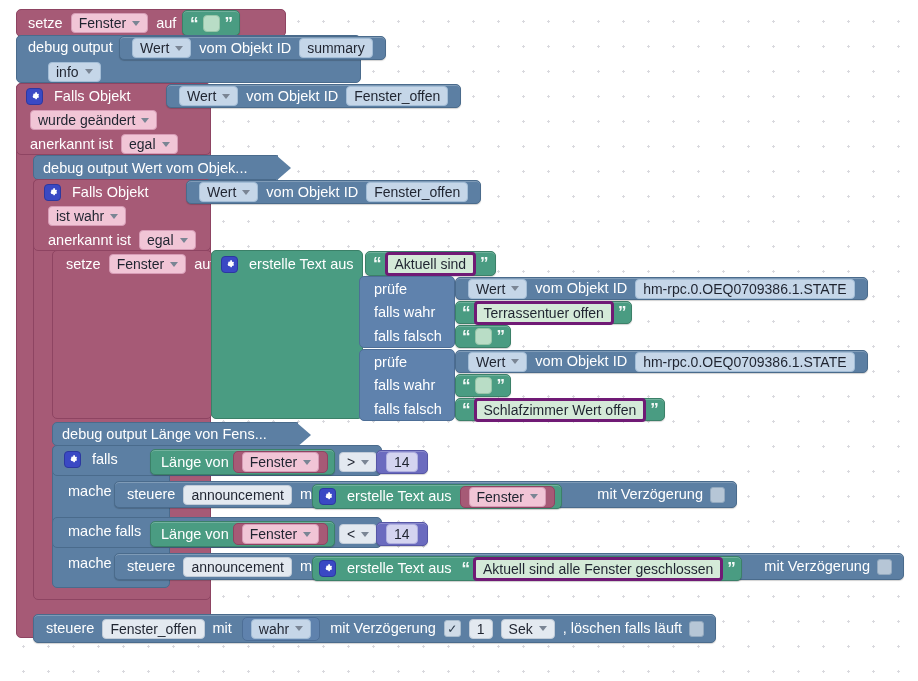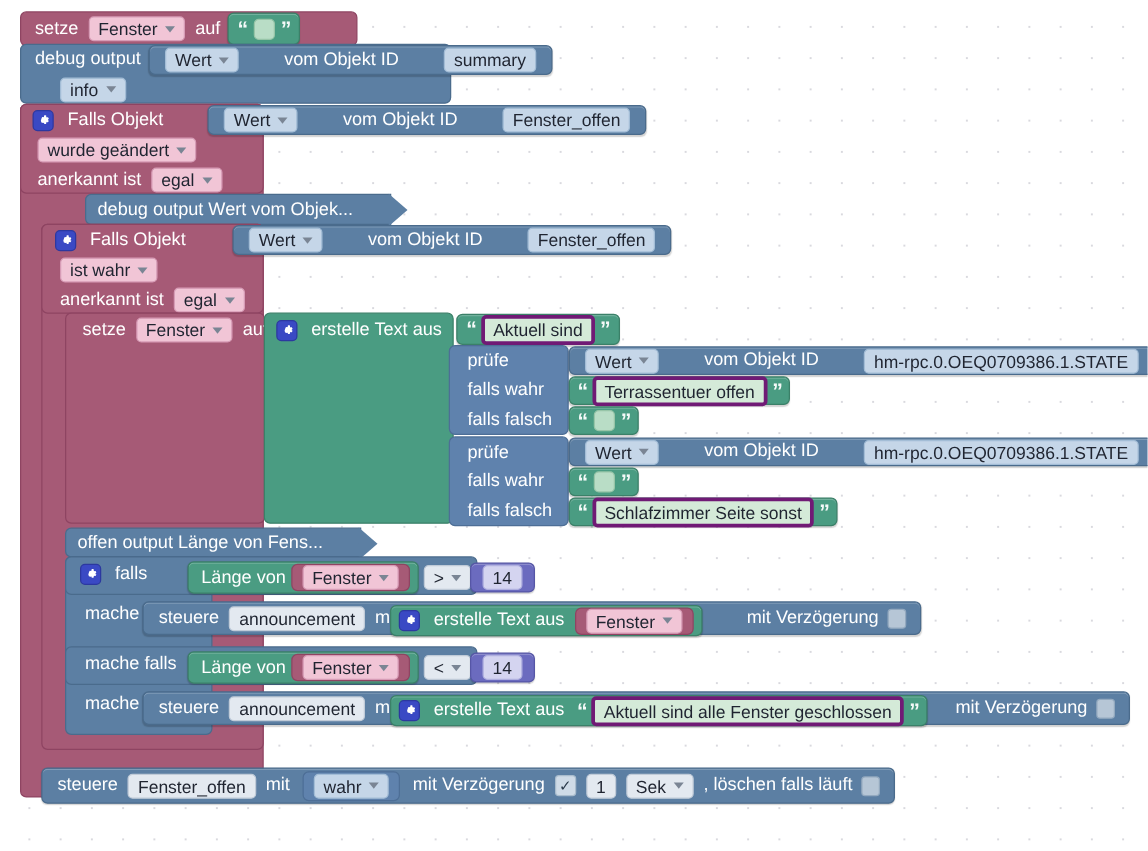--- a/index.html
+++ b/index.html
@@ -30,21 +30,21 @@
     line-height: 1;
     white-space: nowrap;
     padding: 0 8px;
     box-shadow: inset 0 1px 0 rgba(255,255,255,.22),
                 0 1px 1px rgba(0,0,0,.18);
   }
   .blk > * { flex: none; }
 
   
   .c-var   { background:#a65a76; border:1px solid #8e4462;align-items:center; }  
-  .c-dbg   { background:#5c7fa3; border:1px solid #4a6b8c;gap:28px; }  
+  .c-dbg   { background:#5c7fa3; border:1px solid #4a6b8c; }  
   .c-ctrl  { background:#5c7fa3; border:1px solid #4a6b8c; }  
   .c-txt   { background:#4a9c82; border:1px solid #3b8068; }  
   .c-logic { background:#5f82ad; border:1px solid #4d6e96; }  
   .c-math  { background:#6b6bbf; border:1px solid #5656a6; }  
 
   
   .wrap { position:absolute; border-radius:5px; }
   .wrap.c-var  { background:#a65a76; border:1px solid #8e4462; }
   .wrap.c-ctrl { background:#5c7fa3; border:1px solid #4a6b8c; }
   .wrap.c-txt  { background:#4a9c82; border:1px solid #3b8068; }
@@ -175,21 +175,21 @@
     <span class="fld fld-blue">Fenster_offen</span>
   </div>
   <div class="blk c-var" style="left:18px; top:108px; height:24px; border:none; box-shadow:none; background:transparent;">
     <span class="fld fld-pink dd">wurde geändert</span>
   </div>
   <div class="blk c-var" style="left:18px; top:132px; height:24px; border:none; box-shadow:none; background:transparent;">
     <span class="lbl">anerkannt ist</span>
     <span class="fld fld-pink dd">egal</span>
   </div>
 
-  <div class="collapsed" style="left:33px; top:155px; height:25px;margin-left:35px;">
+  <div class="collapsed" style="left:33px; top:155px; height:25px;">
     <span>debug output Wert vom Objek...</span>
   </div>
 
   <div class="wrap c-var" style="left:33px; top:179px; width:178px; height:421px;"></div>
   <div class="wrap c-var" style="left:33px; top:179px; width:178px; height:72px;"></div>
 
   <div class="blk c-var" style="left:36px; top:180px; height:24px; border:none; box-shadow:none; background:transparent;">
     <span class="gear">
       <svg viewBox="0 0 24 24" fill="#ffffff">
           <path d="M12 8a4 4 0 100 8 4 4 0 000-8zm0 6a2 2 0 110-4 2 2 0 010 4zm9.4-2l-.9-.5c.1-.5.1-1 0-1.5l.9-.5c.4-.3.6-.8.4-1.2l-1-1.8c-.2-.4-.7-.6-1.2-.4l-.9.4c-.4-.3-.8-.6-1.3-.8V3.5c0-.5-.4-.9-.9-.9h-2c-.5 0-.9.4-.9.9v1.7c-.5.2-.9.5-1.3.8l-.9-.4c-.5-.2-1 0-1.2.4l-1 1.8c-.2.4 0 .9.4 1.2l.9.5c-.1.5-.1 1 0 1.5l-.9.5c-.4.3-.6.8-.4 1.2l1 1.8c.2.4.7.6 1.2.4l.9-.4c.4.3.8.6 1.3.8v1.7c0 .5.4.9.9.9h2c.5 0 .9-.4.9-.9v-1.7c.5-.2.9-.5 1.3-.8l.9.4c.5.2 1 0 1.2-.4l1-1.8c.2-.4 0-.9-.4-1.2z"></path>
@@ -274,26 +274,26 @@
   <div class="blk c-txt" style="left:455px; top:374px; height:23px; padding:0 6px;">
     <span class="q">“</span>
     <span class="slot"></span>
     <span class="q">”</span>
   </div>
   <div class="blk c-logic" style="left:362px; top:398px; height:23px; border:none; box-shadow:none; background:transparent;">
     <span class="lbl">falls falsch</span>
   </div>
   <div class="blk c-txt" style="left:455px; top:398px; height:23px; padding:0 6px;">
     <span class="q">“</span>
-    <span class="fld fld-green">Schlafzimmer Seite sonst</span>
+    <span class="fld fld-green">Schlafzimmer Wert offen</span>
     <span class="q">”</span>
   </div>
 
   <div class="collapsed" style="left:52px; top:422px; height:24px;">
-    <span>offen output Länge von Fens...</span>
+    <span>debug output Länge von Fens...</span>
   </div>
 
   <div class="wrap c-ctrl" style="left:52px; top:445px; width:118px; height:143px;"></div>
   <div class="wrap c-ctrl" style="left:52px; top:445px; width:330px; height:31px;"></div>
 
   <div class="blk c-ctrl" style="left:56px; top:446px; height:27px; border:none; box-shadow:none; background:transparent;">
     <span class="gear">
       <svg viewBox="0 0 24 24" fill="#ffffff">
           <path d="M12 8a4 4 0 100 8 4 4 0 000-8zm0 6a2 2 0 110-4 2 2 0 010 4zm9.4-2l-.9-.5c.1-.5.1-1 0-1.5l.9-.5c.4-.3.6-.8.4-1.2l-1-1.8c-.2-.4-.7-.6-1.2-.4l-.9.4c-.4-.3-.8-.6-1.3-.8V3.5c0-.5-.4-.9-.9-.9h-2c-.5 0-.9.4-.9.9v1.7c-.5.2-.9.5-1.3.8l-.9-.4c-.5-.2-1 0-1.2.4l-1 1.8c-.2.4 0 .9.4 1.2l.9.5c-.1.5-.1 1 0 1.5l-.9.5c-.4.3-.6.8-.4 1.2l1 1.8c.2.4.7.6 1.2.4l.9-.4c.4.3.8.6 1.3.8v1.7c0 .5.4.9.9.9h2c.5 0 .9-.4.9-.9v-1.7c.5-.2.9-.5 1.3-.8l.9.4c.5.2 1 0 1.2-.4l1-1.8c.2-.4 0-.9-.4-1.2z"></path>
         </svg>

